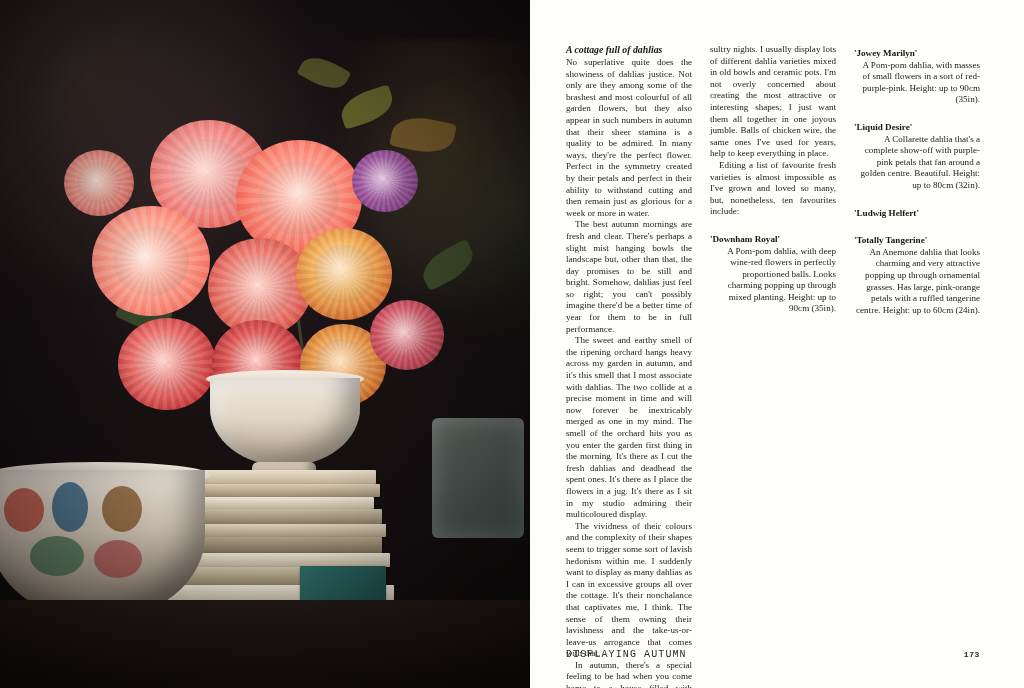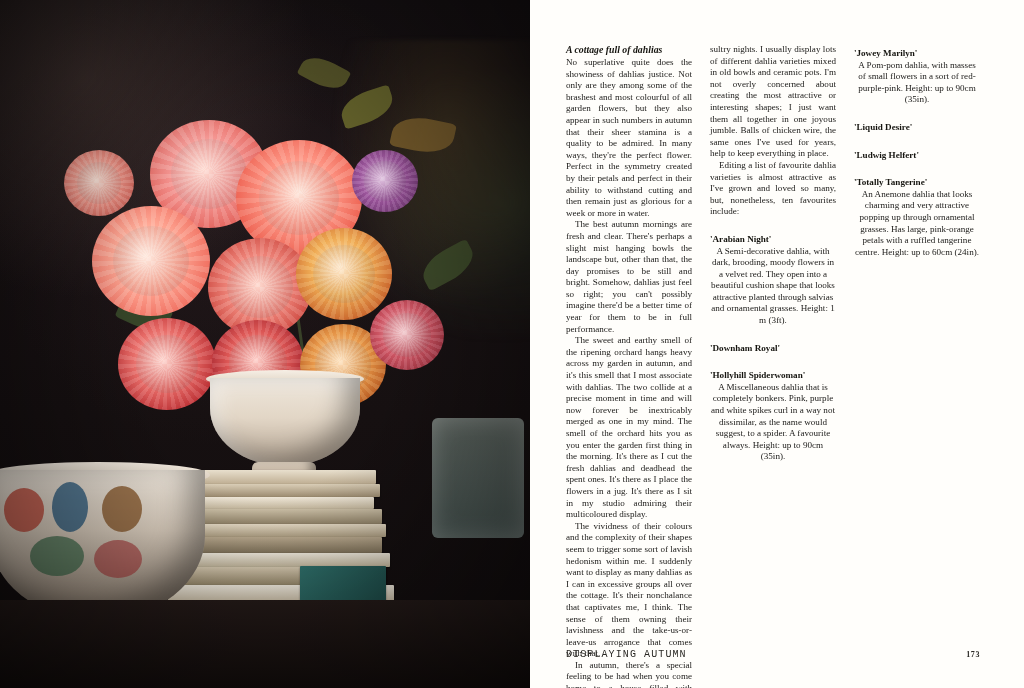--- a/index.html
+++ b/index.html
@@ -127,34 +127,34 @@
   h2.article-title{
     margin:0 0 1px 0;font-style:italic;font-weight:700;
     font-size:9.8px;line-height:12px;color:#15140f;
   }
   .variety{margin-top:16px;}
   .variety .vname{
     font-weight:700;font-size:9.1px;line-height:11.6px;color:#15140f;
     margin:0 0 0 0;
   }
   .variety .vdesc{
-    font-size:9.1px;line-height:11.6px;color:#1b1a18;margin:0;text-align:center;
+    font-size:9.1px;line-height:11.6px;color:#1b1a18;margin:0;text-align:right;
   }
   .footer{
     position:absolute;left:36px;bottom:28px;width:414px;
     display:flex;justify-content:space-between;align-items:baseline;
   }
   .footer .run{
     font-size:10px;letter-spacing:1.1px;color:#2a2824;
     font-family:Liberation Mono, monospace;
     margin-top:11px;
   }
   .footer .pg{
     font-size:8px;letter-spacing:.6px;color:#2a2824;
-    font-family:Liberation Serif, serif;font-weight:700;
+    font-family:Liberation Mono, monospace;font-weight:700;
   }
   .gutter{
     position:absolute;left:530px;top:0;width:1px;height:688px;
     background:linear-gradient(180deg,rgba(0,0,0,.10),rgba(0,0,0,.02));
   }
 </style>
 </head>
 <body>
 
 <div class="spread">
@@ -249,42 +249,36 @@
         <h2 class="article-title">A cottage full of dahlias</h2>
         <p>No superlative quite does the showiness of dahlias justice. Not only are they among some of the brashest and most colourful of all garden flowers, but they also appear in such numbers in autumn that their sheer stamina is a quality to be admired. In many ways, they're the perfect flower. Perfect in the symmetry created by their petals and perfect in their ability to withstand cutting and then remain just as glorious for a week or more in water.</p>
         <p class="indent">The best autumn mornings are fresh and clear. There's perhaps a slight mist hanging bowls the landscape but, other than that, the day promises to be still and bright. Somehow, dahlias just feel so right; you can't possibly imagine there'd be a better time of year for them to be in full performance.</p>
         <p class="indent">The sweet and earthy smell of the ripening orchard hangs heavy across my garden in autumn, and it's this smell that I most associate with dahlias. The two collide at a precise moment in time and will now forever be inextricably merged as one in my mind. The smell of the orchard hits you as you enter the garden first thing in the morning. It's there as I cut the fresh dahlias and deadhead the spent ones. It's there as I place the flowers in a jug. It's there as I sit in my studio admiring their multicoloured display.</p>
         <p class="indent">The vividness of their colours and the complexity of their shapes seem to trigger some sort of lavish hedonism within me. I suddenly want to display as many dahlias as I can in excessive groups all over the cottage. It's their nonchalance that captivates me, I think. The sense of them owning their lavishness and the take-us-or-leave-us arrogance that comes with that.</p>
         <p class="indent">In autumn, there's a special feeling to be had when you come home to a house filled with dahlias. With summer behind you, there's an impending sense of the garden coming to an end, so displays of dahlias everywhere almost feels as if you're cheating the inevitable. They help me to retain a sort of false summer attitude long after the season has passed; a grip held ever more tenuously to warm days and</p>
       </div>
 
       <div class="col">
         <p>sultry nights. I usually display lots of different dahlia varieties mixed in old bowls and ceramic pots. I'm not overly concerned about creating the most attractive or interesting shapes; I just want them all together in one joyous jumble. Balls of chicken wire, the same ones I've used for years, help to keep everything in place.</p>
-        <p class="indent">Editing a list of favourite dahlia varieties is almost attractive as I've grown and loved so many, but, nonetheless, ten favourites include:</p>
-
-        <div class="variety">
-          <p class="vname">'Arabian Night'</p>
-          <p class="vdesc">A Semi-decorative dahlia, with dark, brooding, moody flowers in a velvet red. They open into a beautiful cushion shape that looks attractive planted through salvias and ornamental grasses. Height: 1 m (3ft).</p>
-        </div>
+        <p class="indent">Editing a list of favourite fresh varieties is almost impossible as I've grown and loved so many, but, nonetheless, ten favourites include:</p>
+
         <div class="variety">
           <p class="vname">'Downham Royal'</p>
-        </div>
-        <div class="variety">
-          <p class="vname">'Hollyhill Spiderwoman'</p>
-          <p class="vdesc">A Miscellaneous dahlia that is completely bonkers. Pink, purple and white spikes curl in a way not dissimilar, as the name would suggest, to a spider. A favourite always. Height: up to 90cm (35in).</p>
+          <p class="vdesc">A Pom-pom dahlia, with deep wine-red flowers in perfectly proportioned balls. Looks charming popping up through mixed planting. Height: up to 90cm (35in).</p>
         </div>
       </div>
 
       <div class="col">
         <div class="variety" style="margin-top:4px;">
           <p class="vname">'Jowey Marilyn'</p>
           <p class="vdesc">A Pom-pom dahlia, with masses of small flowers in a sort of red-purple-pink. Height: up to 90cm (35in).</p>
         </div>
         <div class="variety">
           <p class="vname">'Liquid Desire'</p>
+          <p class="vdesc">A Collarette dahlia that's a complete show-off with purple-pink petals that fan around a golden centre. Beautiful. Height: up to 80cm (32in).</p>
         </div>
         <div class="variety">
           <p class="vname">'Ludwig Helfert'</p>
         </div>
         <div class="variety">
           <p class="vname">'Totally Tangerine'</p>
           <p class="vdesc">An Anemone dahlia that looks charming and very attractive popping up through ornamental grasses. Has large, pink-orange petals with a ruffled tangerine centre. Height: up to 60cm (24in).</p>
         </div>
       </div>
     </div>

